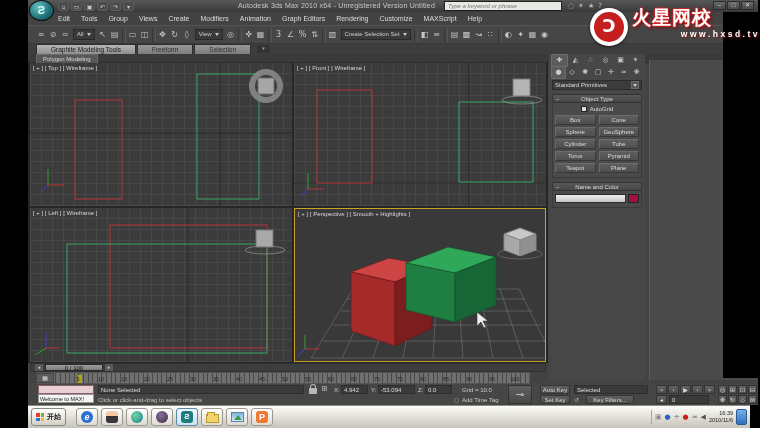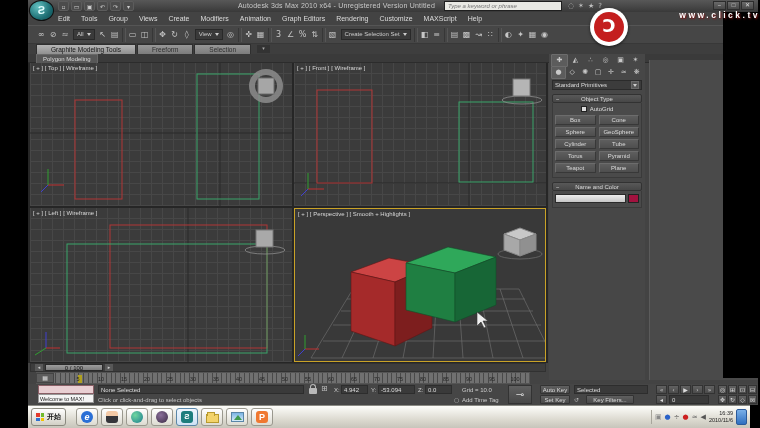--- a/index.html
+++ b/index.html
@@ -450,21 +450,22 @@
         </div>
     </div>
   </div>
 
   <div class="blackbar"></div>
   <div class="logo">
     <div class="logo-emblem">
       <div class="inner" style="background: rgb(196, 30, 30);">Ɔ</div>
     </div>
     <div class="logo-txt">
-      <div class="logo-url">www.click.tv</div>
+      <div class="logo-title">火星网校</div>
+      <div class="logo-url">www.hxsd.tv</div>
     </div>
   </div>
 
   <div class="taskbar">
     <div class="start">
       <span class="flag">
         <i style="background:#e33b2e"></i>
           <i style="background:#6fba2c"></i>
           <i style="background:#2f6fd0"></i>
           <i style="background:#f5c400"></i>

